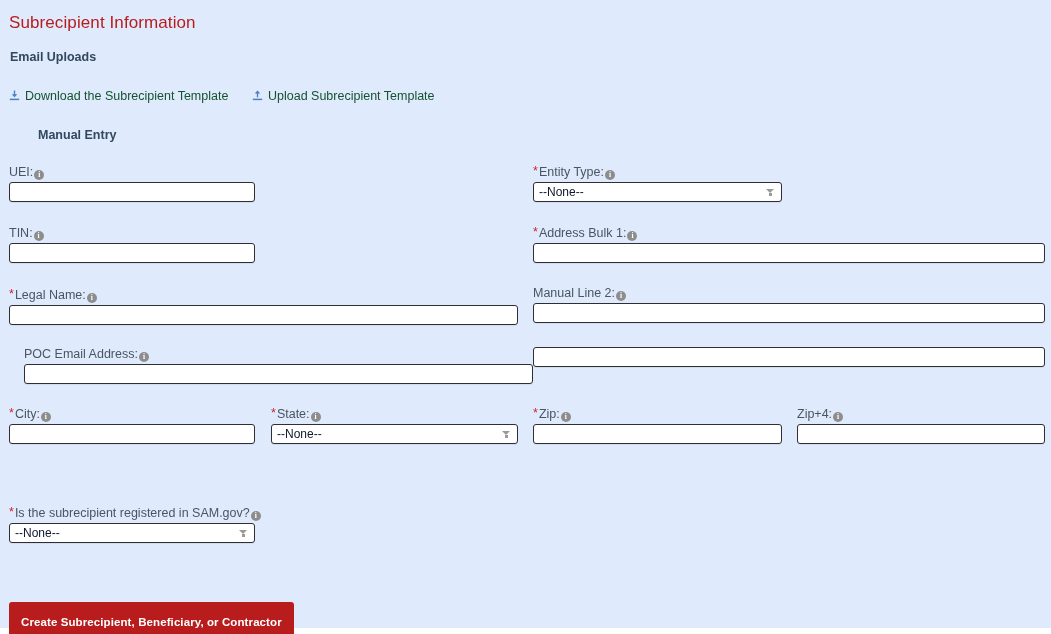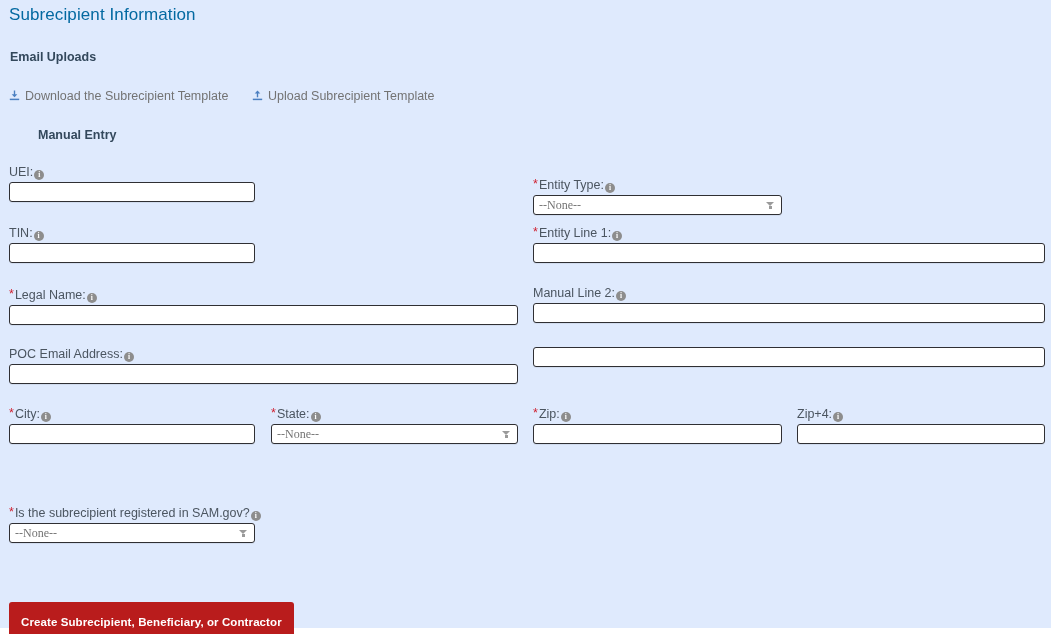--- a/index.html
+++ b/index.html
@@ -24,42 +24,42 @@
     left: 0; top: 0;
     width: 1051px;
     height: 628px;
     background: #dfeafd;
     box-sizing: border-box;
   }
 
   
   .page-title {
     position: absolute;
-    left: 9px; top: 5px;
+    left: 9px; top: 13px;
     font-size: 17px;
     font-weight: 400;
-    color: #0369a1;
+    color: #b91c1c;
     letter-spacing: .1px;
   }
   .section-head {
     position: absolute;
     left: 10px;
     font-size: 12.5px;
     font-weight: 700;
     color: #33485c;
   }
   #bulk-head { top: 50px; }
   #manual-head { top: 128px; font-weight: 700; padding-left: 28px; }
 
   
   .bulk-link {
     position: absolute;
     top: 89px;
     font-size: 12.5px;
-    color: #737373;
+    color: #14532d;
     text-decoration: none;
     white-space: nowrap;
     display: flex;
     align-items: center;
     gap: 5px;
     cursor: pointer;
   }
   .bulk-link .lbl { text-decoration: none; }
   #download-link { left: 9px; }
   #upload-link { left: 252px; }
@@ -126,23 +126,23 @@
     display: block;
     height: 20px;
   }
   select.sel {
     box-sizing: border-box;
     width: 100%;
     height: 20px;
     border: 1px solid #2f2f33;
     border-radius: 3px;
     background: #ffffff;
-    font-family: Liberation Serif, serif;
+    font-family: Liberation Sans, sans-serif;
     font-size: 12px;
-    color: #737373;
+    color: #0f172a;
     padding: 0 18px 0 5px;
     outline: none;
     -webkit-appearance: none;
     -moz-appearance: none;
     appearance: none;
     cursor: pointer;
     box-shadow: 0 1px 0 rgba(0,0,0,.06);
   }
   .sel-arrow {
     position: absolute;
@@ -220,21 +220,21 @@
 
     <div class="section-head" id="manual-head">Manual Entry</div>
 
     <div class="field" style="left:9px; top:165px; width:246px;">
       <label class="field-label">
         <span>UEI:</span><span class="info-icon">i</span>
       </label>
       <input class="txt" style="width: 246px;" value="">
     </div>
 
-    <div class="field" style="left:533px; top:165px; width:249px;margin-top:13px;">
+    <div class="field" style="left:533px; top:165px; width:249px;">
       <label class="field-label">
         <span class="req">*</span><span>Entity Type:</span><span class="info-icon">i</span>
       </label>
       <div class="sel-wrap" style="width:249px;">
         <select class="sel">
           <option>--None--</option>
         </select>
         <span class="sel-arrow">
             <i></i>
             <b></b>
@@ -244,40 +244,40 @@
 
     <div class="field" style="left:9px; top:226px; width:246px;">
       <label class="field-label">
         <span>TIN:</span><span class="info-icon">i</span>
       </label>
       <input class="txt" style="width: 246px;" value="">
     </div>
 
     <div class="field" style="left:533px; top:226px; width:512px;">
       <label class="field-label">
-        <span class="req">*</span><span>Entity Line 1:</span><span class="info-icon">i</span>
+        <span class="req">*</span><span>Address Bulk 1:</span><span class="info-icon">i</span>
       </label>
       <input class="txt" style="width: 512px;" value="">
     </div>
 
     <div class="field" style="left:9px; top:288px; width:509px;">
       <label class="field-label">
         <span class="req">*</span><span>Legal Name:</span><span class="info-icon">i</span>
       </label>
       <input class="txt" style="width: 509px;" value="">
     </div>
 
     <div class="field" style="left:533px; top:286px; width:512px;">
       <label class="field-label">
         <span>Manual Line 2:</span><span class="info-icon">i</span>
       </label>
       <input class="txt" style="width: 512px;" value="">
     </div>
 
-    <div class="field" style="left:9px; top:347px; width:509px;">
+    <div class="field" style="left:24px; top:347px; width:509px;">
       <label class="field-label">
         <span>POC Email Address:</span><span class="info-icon">i</span>
       </label>
       <input class="txt" style="width: 509px;" value="">
     </div>
 
     <div class="field" style="left:533px; top:347px; width:512px;">
       <input class="txt" style="width: 512px;" value="">
     </div>
 

